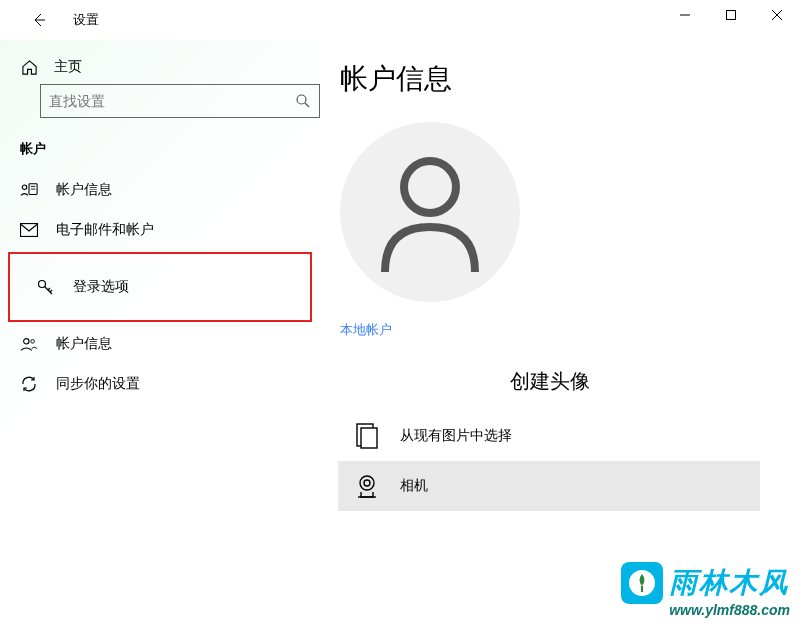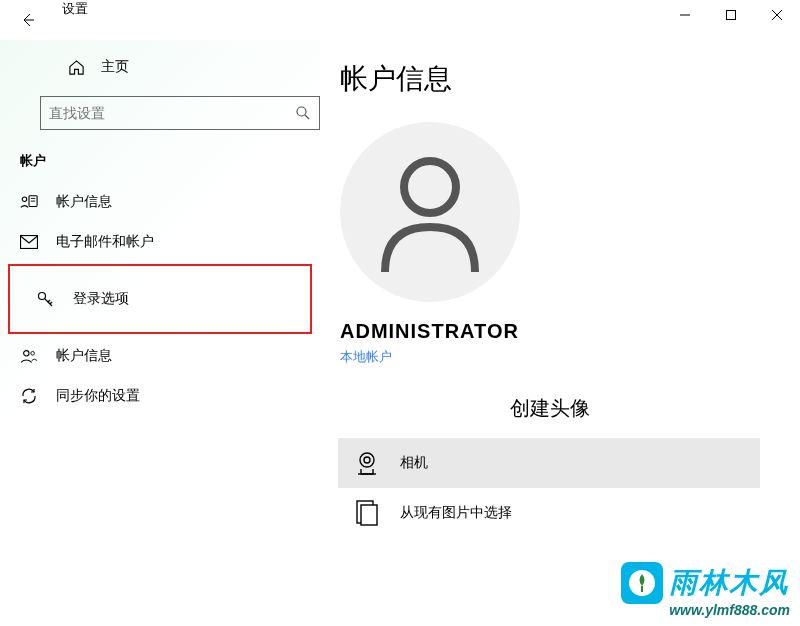--- a/index.html
+++ b/index.html
@@ -1,30 +1,30 @@
 <!DOCTYPE html>
 <html><head>
   <meta charset="utf-8">
   <style>
     * { margin: 0; padding: 0; box-sizing: border-box; }
     body { font-family: "Microsoft YaHei", "Segoe UI", sans-serif; width: 800px; height: 626px; background: #fff; overflow: hidden; position: relative; }
     
-    .titlebar { height: 40px; display: flex; padding-left: 8px; }
+    .titlebar { height: 40px; display: flex; align-items: center; padding-left: 19px; }
     .back-btn { width: 40px; height: 40px; display: flex; align-items: center; justify-content: center; cursor: pointer; }
     .title-text { margin-left: 14px; font-size: 13px; }
     .window-controls { position: absolute; right: 0; top: 0; display: flex; }
     .win-ctrl { width: 46px; height: 30px; display: flex; align-items: center; justify-content: center; cursor: pointer; }
     
     .content { display: flex; height: calc(100% - 40px); }
     
     .sidebar { width: 320px; padding: 10px 0 0 0; background: linear-gradient(135deg, rgba(200,240,220,0.25), rgba(240,250,245,0.1) 40%, rgba(255,255,255,0) 60%); }
-    .home-row { display: flex; align-items: center; padding: 8px 20px; cursor: pointer; margin-left: 47px; }
+    .home-row { display: flex; align-items: center; padding: 8px 20px; cursor: pointer; }
     .home-row span.lbl { margin-left: 16px; font-size: 14px; }
     
-    .search-wrap { margin: 12px 16px 18px 16px; padding-left: 24px; }
+    .search-wrap { margin: 0 16px 18px 16px; padding-left: 24px; }
     .search-box { width: 280px; height: 34px; border: 1px solid #666; display: flex; align-items: center; padding: 0 8px; }
     .search-box input { flex: 1; border: none; outline: none; font-size: 14px; background: transparent; font-family: inherit; }
     .search-icon { width: 16px; height: 16px; }
     
     .section-header { padding: 4px 20px 12px 20px; font-size: 13px; font-weight: 600; }
     
     .nav-item { display: flex; align-items: center; padding: 11px 20px; cursor: pointer; font-size: 14px; }
     .nav-item .nav-lbl { margin-left: 18px; }
     .nav-icon { width: 18px; height: 18px; display: flex; align-items: center; justify-content: center; }
     
@@ -172,45 +172,44 @@
   <div class="main">
     <h1 class="page-title">帐户信息</h1>
 
     <div class="avatar">
       <svg width="110" height="120" viewBox="0 0 110 120">
         <circle cx="55" cy="35" r="26" stroke="#555" stroke-width="8" fill="none"></circle>
         <path d="M10 120 Q10 75 55 75 Q100 75 100 120" stroke="#555" stroke-width="8" fill="none"></path>
       </svg>
     </div>
 
-    <div class="username">ADMINISTRATOR</div>
     <div class="sub-info">本地帐户</div>
 
     <h2 class="section-title">创建头像</h2>
+
+    <div class="option-row">
+      <span class="opt-icon">
+          <svg width="22" height="26" viewBox="0 0 22 26">
+            <rect x="1" y="1" width="16" height="22" stroke="#000" stroke-width="1.4" fill="none"></rect>
+            <rect x="5" y="5" width="16" height="20" stroke="#000" stroke-width="1.4" fill="#fff"></rect>
+          </svg>
+        </span>
+      <span class="opt-lbl">从现有图片中选择</span>
+    </div>
 
     <div class="option-row sel">
       <span class="opt-icon">
           <svg width="26" height="26" viewBox="0 0 26 26">
             <circle cx="13" cy="10" r="7" stroke="#000" stroke-width="1.4" fill="none"></circle>
             <circle cx="13" cy="10" r="3" stroke="#000" stroke-width="1.4" fill="none"></circle>
             <path d="M7 19 L7 24 L19 24 L19 19" stroke="#000" stroke-width="1.4" fill="none"></path>
             <line x1="4" y1="24" x2="22" y2="24" stroke="#000" stroke-width="1.4"></line>
           </svg>
         </span>
       <span class="opt-lbl">相机</span>
-    </div>
-
-    <div class="option-row">
-      <span class="opt-icon">
-          <svg width="22" height="26" viewBox="0 0 22 26">
-            <rect x="1" y="1" width="16" height="22" stroke="#000" stroke-width="1.4" fill="none"></rect>
-            <rect x="5" y="5" width="16" height="20" stroke="#000" stroke-width="1.4" fill="#fff"></rect>
-          </svg>
-        </span>
-      <span class="opt-lbl">从现有图片中选择</span>
     </div>
 
     <div class="watermark">
       <div class="wm-row">
         <div class="wm-logo">
           <svg width="30" height="30" viewBox="0 0 30 30">
               <circle cx="15" cy="15" r="13" fill="#fff"></circle>
               <path d="M15 6 Q10 12 15 18 Q20 12 15 6" fill="#2a8a3a"></path>
               <line x1="15" y1="18" x2="15" y2="24" stroke="#2a8a3a" stroke-width="2"></line>
             </svg>

